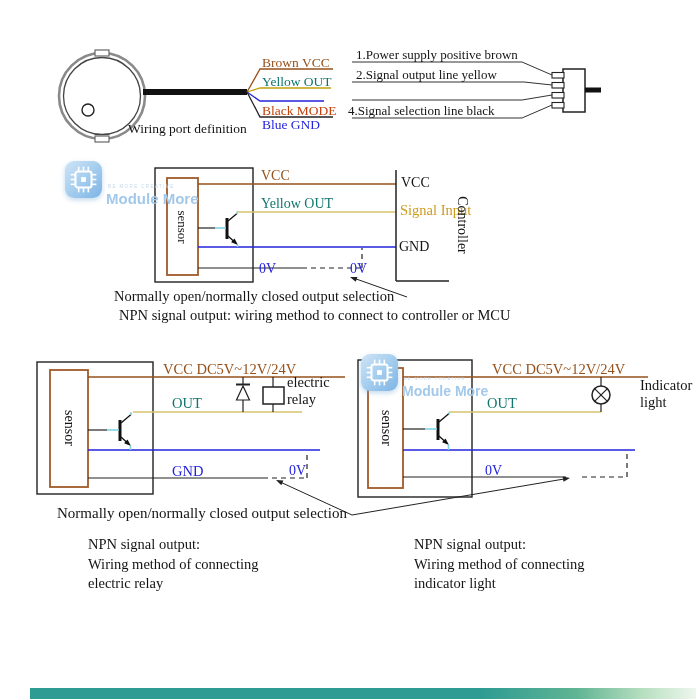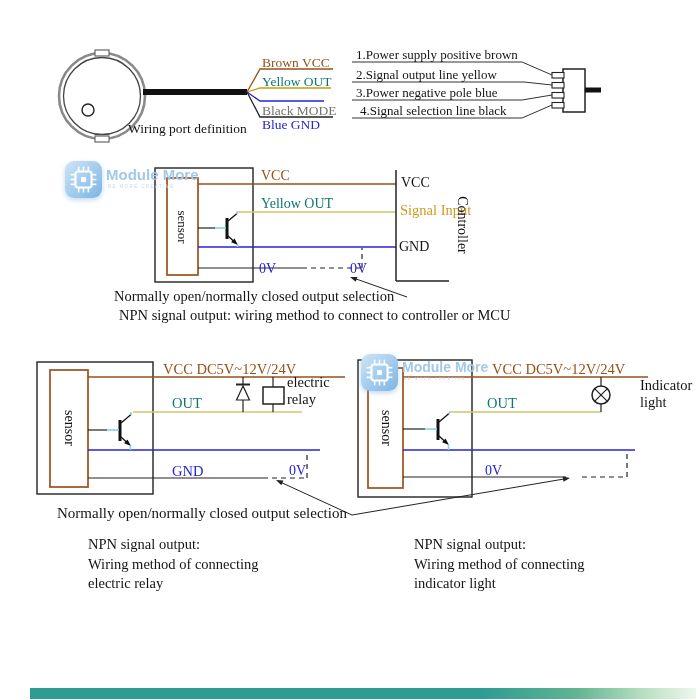--- a/index.html
+++ b/index.html
@@ -9,22 +9,22 @@
   .t13{font-size:13px;}
   .t13h{font-size:13.5px;text-align:center;}
   .t14{font-size:14px;}
   .t14h{font-size:14.5px;}
   .t15{font-size:15px;}
   .title{font-size:16px;letter-spacing:.2px;}
   .c-brown{color:#96511a;}
   .c-yellow{color:#0f766e;}
   .c-gold{color:#cf9b1d;}
   .c-blue{color:#2423dd;margin-top:30px;}
-  .c-black{color:#737373;}
-  .c-wm{color:#a3c9ea;}
+  .c-black{color:#c2410c;}
+  .c-wm{color:#a3c9ea;margin-top:24px;}
   .vtext{transform:rotate(90deg);text-align:center;}
   .wm-name{font-family:"Liberation Sans", sans-serif;font-weight:bold;}
   .wm-tag{font-family:"Liberation Sans", sans-serif;letter-spacing:1.4px;color:#c3d9ee;}
   .capblock div{line-height:19.5px;margin-left:36px;}
   .twoline div{line-height:16.5px;}
   .wm-icon{position:absolute;border-radius:9px;
      background:linear-gradient(135deg,#cfe4f6 0%,#a9d0ef 45%,#7db4e4 100%);
      box-shadow:0 2px 5px rgba(120,170,215,.45);}
   .tealbar{position:absolute;left:30px;top:688px;width:666px;height:11px;
      background:linear-gradient(90deg,#2f9c93 0%,#2f9c93 68%,#5fb493 82%,#b7dfc0 92%,#eef7ee 100%);}
@@ -166,22 +166,21 @@
 
 
   <div class="abs t13h c-brown" style="left:262px;top:55px">Brown VCC</div>
   <div class="abs t13h c-yellow" style="left:262px;top:74px">Yellow OUT</div>
   <div class="abs t13h c-blue" style="left:262px;top:87px">Blue GND</div>
   <div class="abs t13h c-black" style="left:262px;top:103px">Black MODE</div>
   <div class="abs t13h" style="left:128px;top:121px">Wiring port definition</div>
 
   <div class="abs t13" style="left:356px;top:47px">1.Power supply positive brown</div>
   <div class="abs t13" style="left:356px;top:67px">2.Signal output line yellow</div>
-  <div class="abs t13" style="left:356px;top:85px">3.Power negative pole blue</div>
-  <div class="abs t13" style="left:360px;top:103px">4.Signal selection line black</div>
+  <div class="abs t13" style="left:348px;top:103px">4.Signal selection line black</div>
 
   <div class="wm-icon" style="left:65px;top:161px;width:37px;height:37px">
     <svg width="37" height="37" viewBox="0 0 46 46" style="position:absolute;left:0;top:0">
       <rect x="13" y="13" width="20" height="20" rx="3" fill="none" stroke="#fff" stroke-width="2.6"></rect>
       <rect x="20" y="20" width="6" height="6" fill="#fff"></rect>
       <g stroke="#fff" stroke-width="2">
         <line x1="17" y1="7" x2="17" y2="13"></line>
           <line x1="23" y1="7" x2="23" y2="13"></line>
           <line x1="29" y1="7" x2="29" y2="13"></line>
         <line x1="17" y1="33" x2="17" y2="39"></line>

